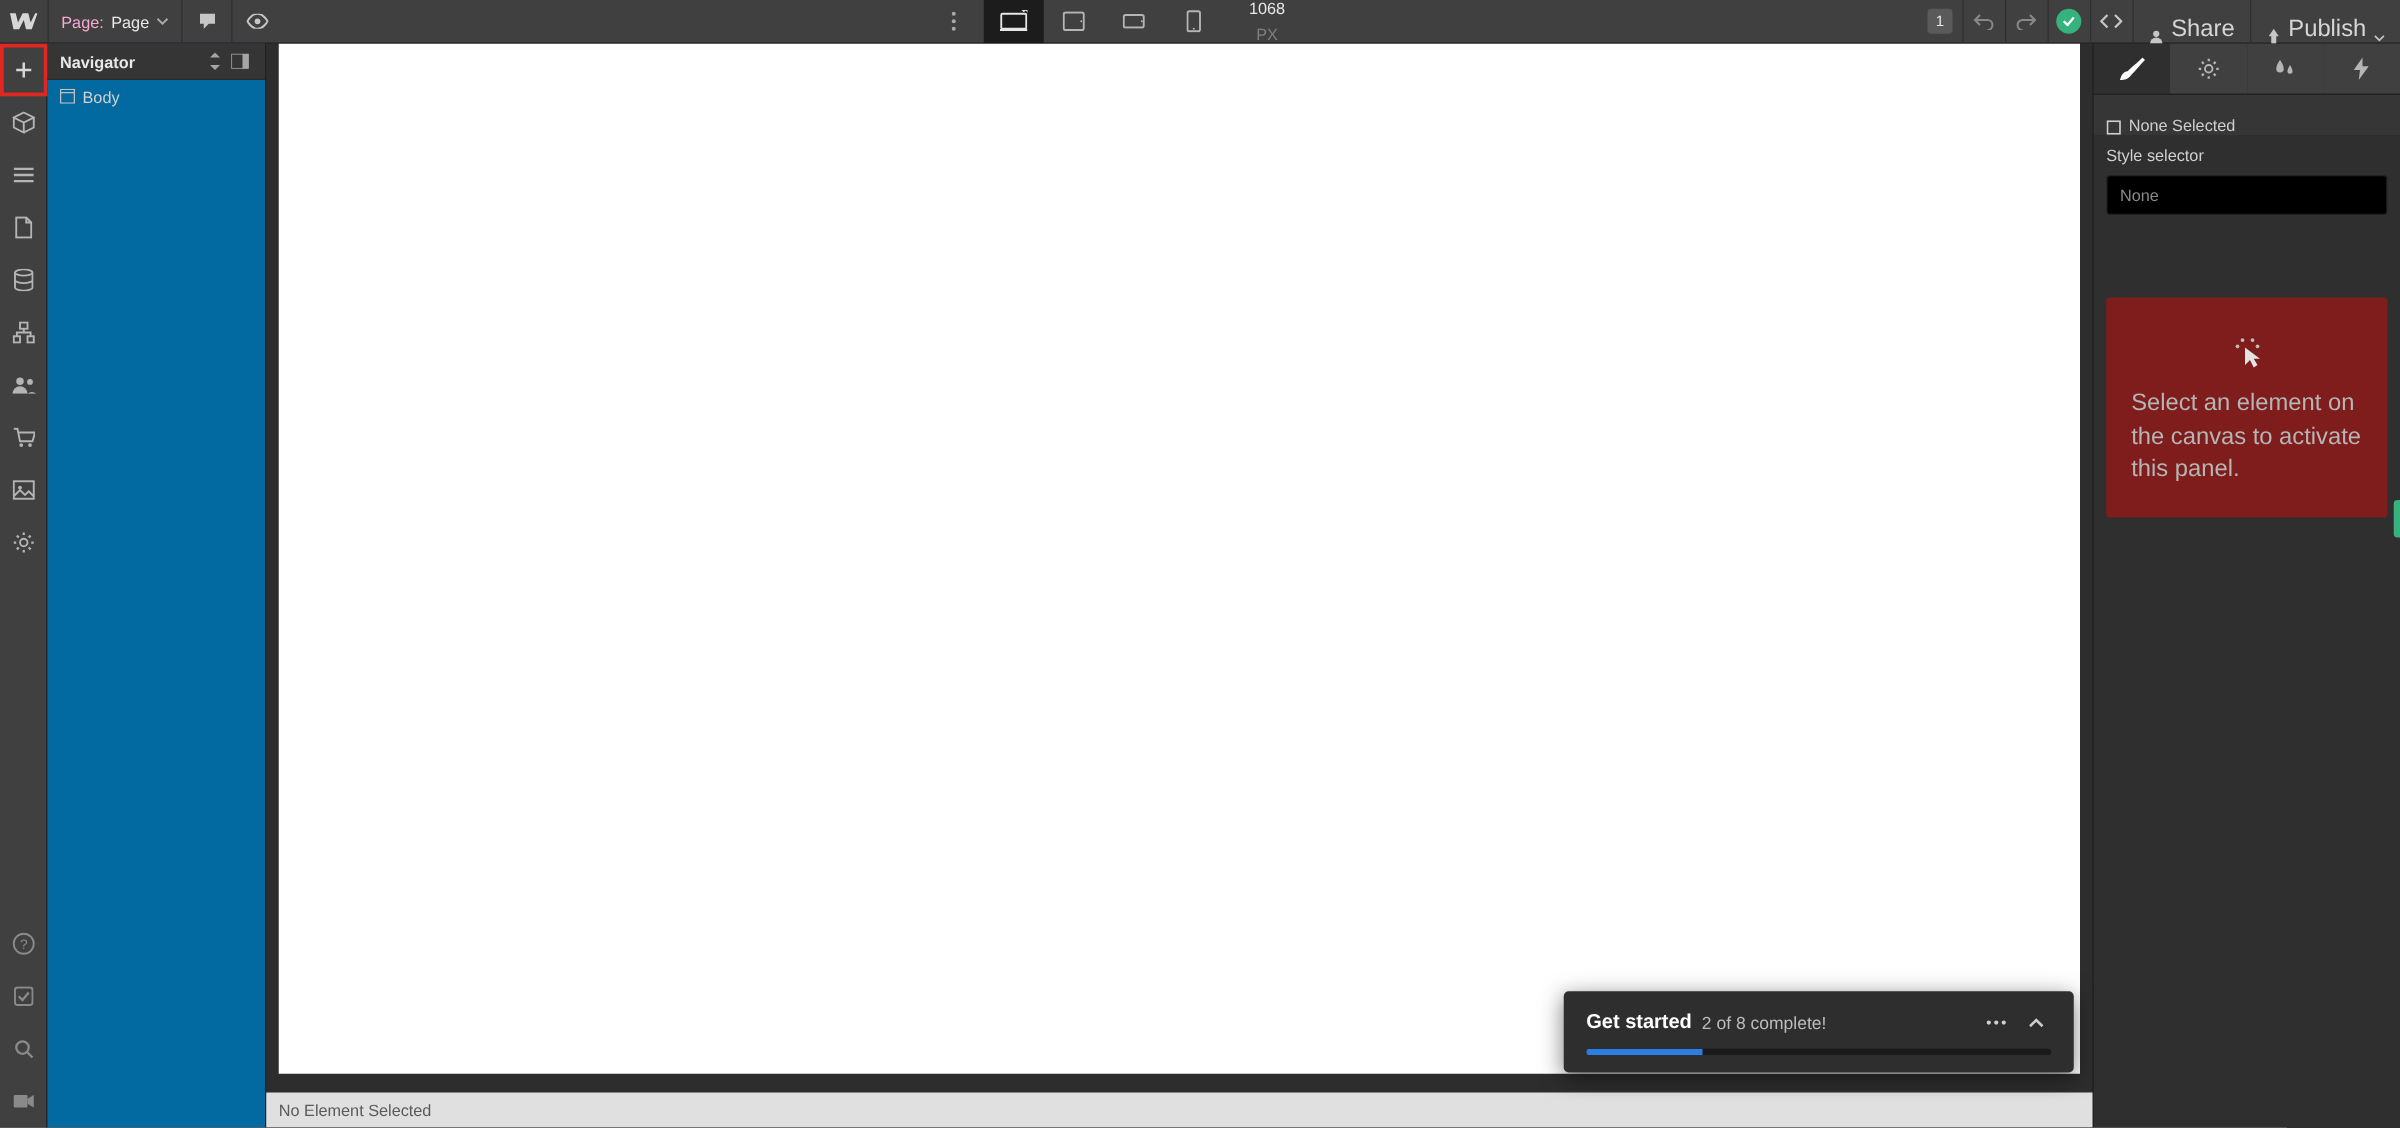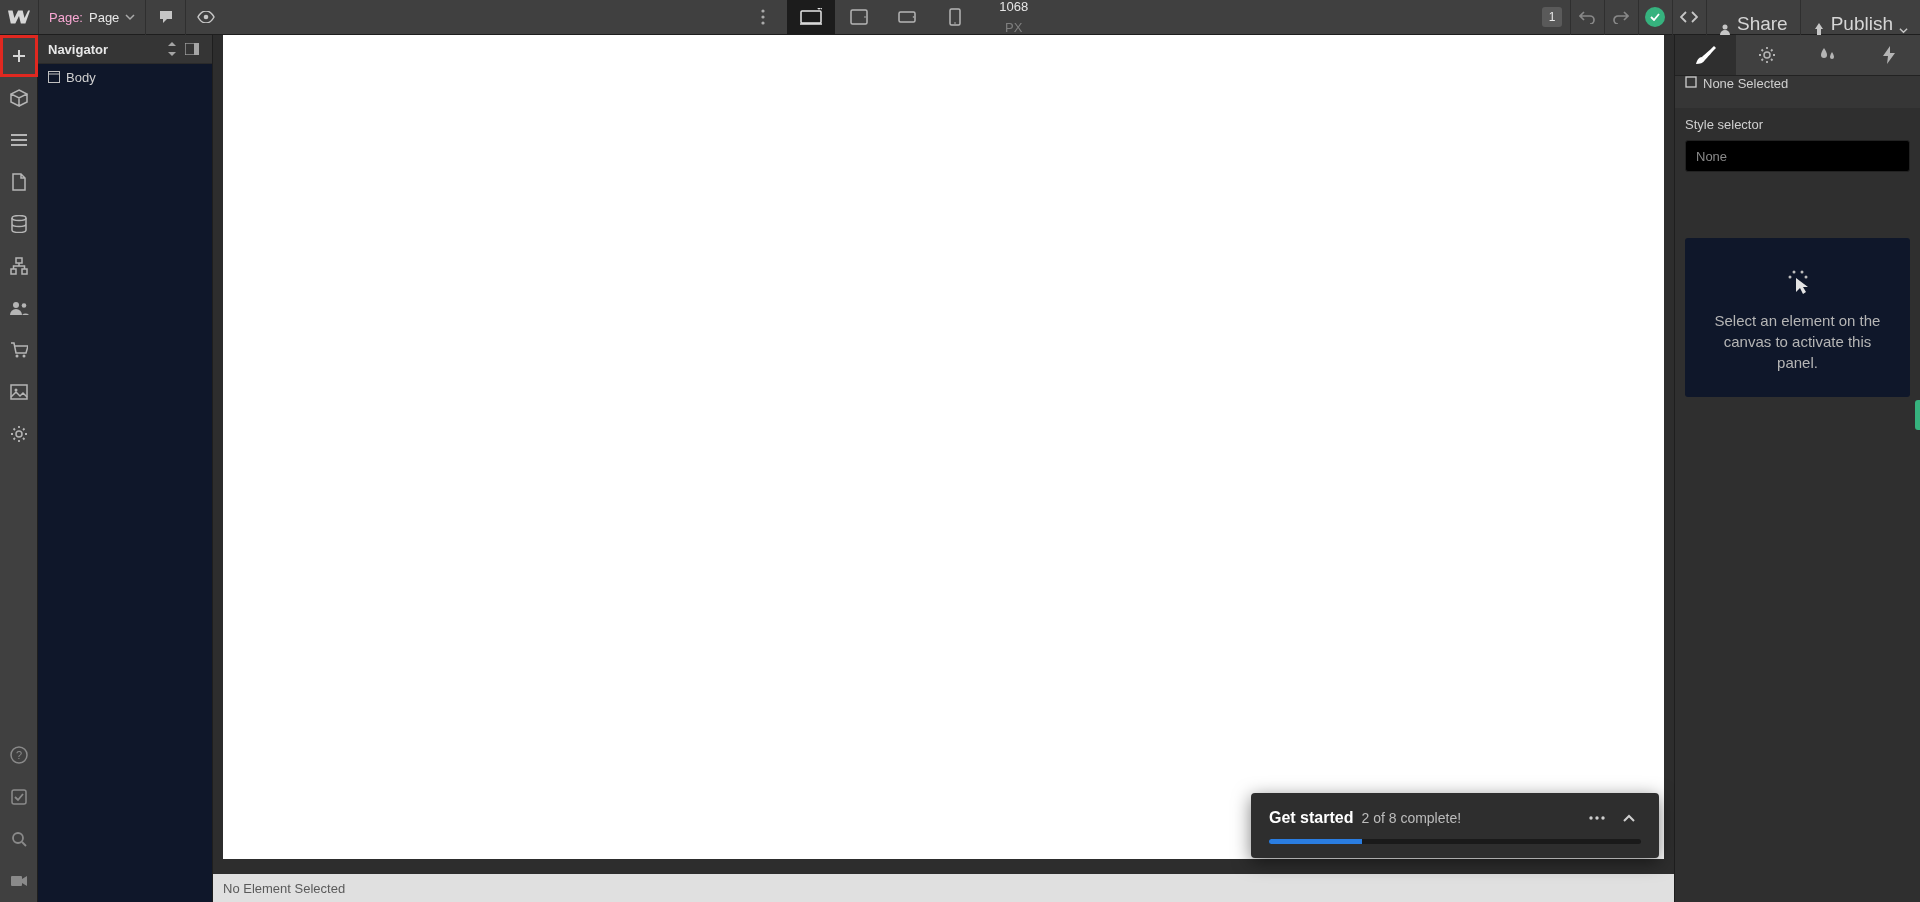--- a/index.html
+++ b/index.html
@@ -30,21 +30,21 @@
   
   .main { flex:1; display:flex; min-height:0; }
 
   
   .rail { width:38px; background:#404040; border-right:1px solid #1e1e1e; display:flex; flex-direction:column; align-items:center; }
   .rail .railbtn { width:38px; height:42px; display:flex; align-items:center; justify-content:center; cursor:pointer; color:#b5b5b5; }
   .rail .spacer { flex:1; }
   .rail .highlight { outline:3px solid #e02820; outline-offset:-3px; }
 
   
-  .navpanel { width:175px; background:#0f172a; border-right:1px solid #1e1e1e; display:flex; flex-direction:column; font-size:13px; }
+  .navpanel { width:175px; background:#0369a1; border-right:1px solid #1e1e1e; display:flex; flex-direction:column; font-size:13px; }
   .navpanel .head { height:29px; background:#353535; display:flex; align-items:center; padding:0 10px; color:#e8e8e8; font-weight:bold; border-bottom:1px solid #2a2a2a;}
   .navpanel .head .t { flex:1; }
   .navpanel .head .hicon { width:20px; display:flex; align-items:center; justify-content:center; color:#a5a5a5; cursor:pointer;}
   .navpanel .item { height:26px; display:flex; align-items:center; gap:6px; padding:0 10px; color:#d0d0d0; cursor:pointer; }
   .navpanel .item svg { flex-shrink:0; }
 
   
   .canvaswrap { flex:1; background:#2d2d2d; display:flex; flex-direction:column; border-right:1px solid #1e1e1e; position:relative;}
   .canvas { flex:1; margin:0 10px; background:#ffffff; overflow:auto; position:relative;}
   .canvaswrap .status { height:28px; background:#e0e0e0; color:#5a5a5a; font-size:13px; display:flex; align-items:center; padding:0 10px; margin:15px 0 0 0; }
@@ -56,25 +56,25 @@
   .popup .row1 .sub { color:#bcbcbc; flex:1; }
   .popup .row1 .picon { width:24px; display:flex; align-items:center; justify-content:center; cursor:pointer; color:#cfcfcf;}
   .popup .bar { height:5px; background:#1a1a1a; border-radius:3px; overflow:hidden; }
   .popup .bar .fill { height:100%; width:25%; background:#2a7de1; }
 
   
   .rightpanel { width:245px; background:#2f2f2f; display:flex; flex-direction:column; font-size:13px; position:relative;}
   .rightpanel .tabs { height:40px; display:flex; }
   .rightpanel .tabs .tab { flex:1; display:flex; align-items:center; justify-content:center; background:#404040; cursor:pointer; color:#b5b5b5;}
   .rightpanel .tabs .tab.active { background:#2f2f2f; color:#fff; }
-  .rightpanel .selected { height:33px; background:#363636; display:flex; align-items:flex-start; gap:6px; padding:0 10px; color:#cfcfcf; border-top:1px solid #222;}
+  .rightpanel .selected { height:33px; background:#363636; display:flex; align-items:flex-end; gap:6px; padding:0 10px; color:#cfcfcf; border-top:1px solid #222;}
   .rightpanel .stylesec { padding:0 10px; }
   .rightpanel .seclabel { height:32px; display:flex; align-items:center; color:#d0d0d0; }
   .rightpanel .selectorbox { height:32px; background:#000000; border:1px solid #222; border-radius:3px; display:flex; align-items:center; padding:0 10px; color:#8a8a8a; margin-bottom:10px;}
-  .rightpanel .placeholder { margin:56px 10px 0; background:#0f172a; border-radius:3px; padding:28px 20px 24px; text-align:center; color:#b5b5b5; font-size:15px; line-height:1.4;}
+  .rightpanel .placeholder { margin:56px 10px 0; background:#7f1d1d; border-radius:3px; padding:28px 20px 24px; text-align:left; color:#b5b5b5; font-size:19px; line-height:1.4;}
   .rightpanel .placeholder svg { display:block; margin:0 auto 14px; }
 
   .edge-tab { position:absolute; right:0; top:365px; width:5px; height:30px; background:#36b27e; border-radius:3px 0 0 3px; }
 
   svg { display:block; }
 </style>
 </head>
 <body>
 
 <div class="topbar">

